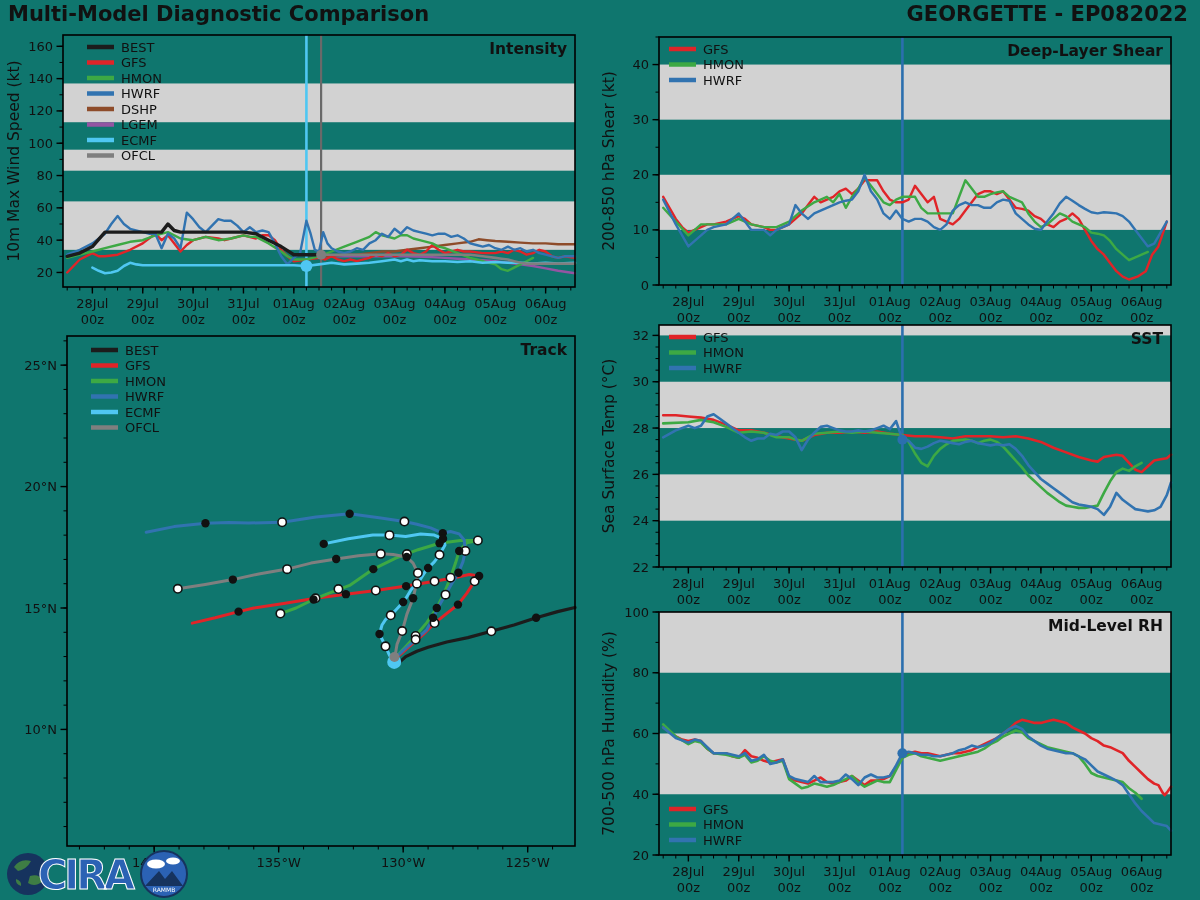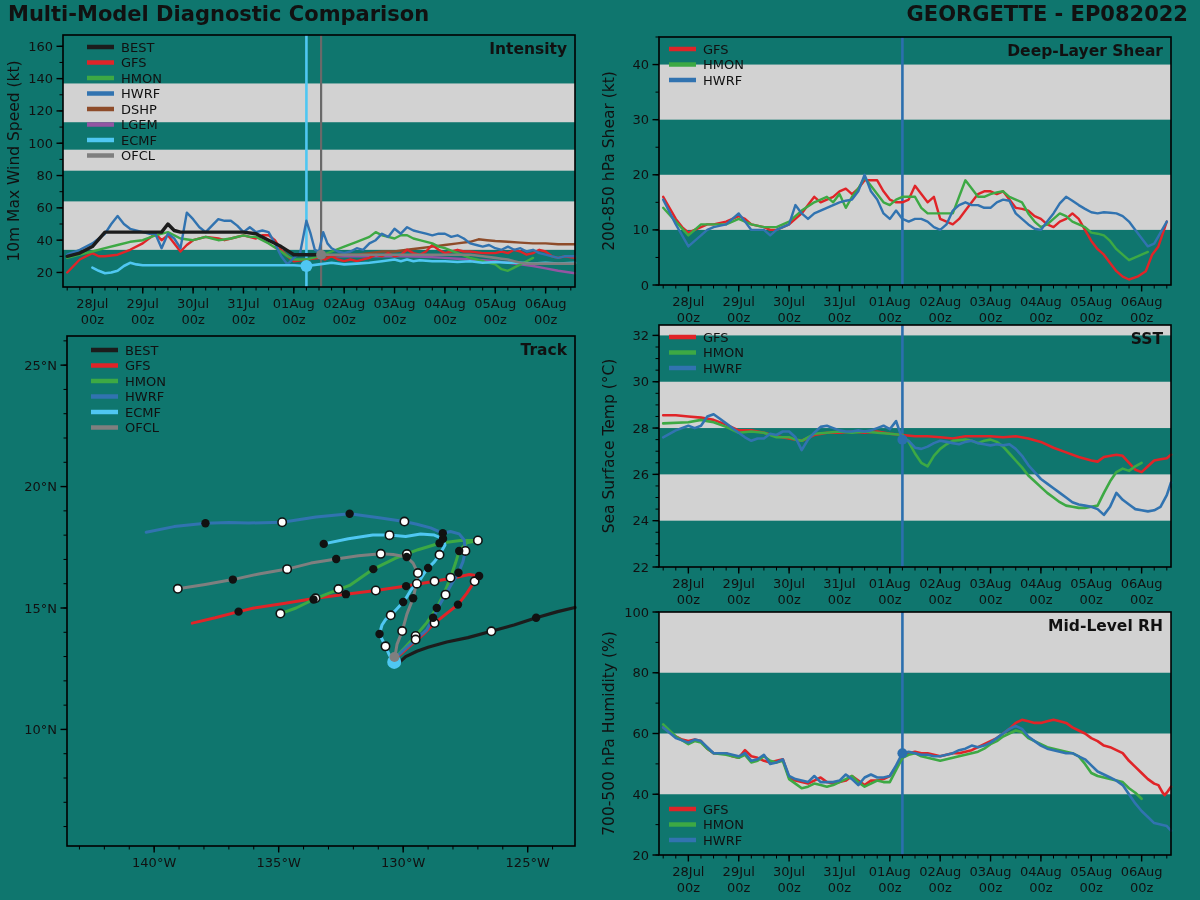--- a/index.html
+++ b/index.html
@@ -623,13 +623,27 @@
         <text x="14" y="129.5" font-size="15.5" fill="#111" text-anchor="middle" transform="rotate(-90 14 129.5)">700-500 hPa Humidity (%)</text>
         <text x="563" y="27" font-size="15.5" fill="#111" text-anchor="end" font-weight="bold">Mid-Level RH</text>
         <line x1="69" y1="205" x2="96" y2="205" stroke="#e02428" stroke-width="4.5"></line>
         <text x="103" y="209.5" font-size="13" fill="#111" text-anchor="start">GFS</text>
         <line x1="69" y1="220.5" x2="96" y2="220.5" stroke="#3da944" stroke-width="4.5"></line>
         <text x="103" y="225" font-size="13" fill="#111" text-anchor="start">HMON</text>
         <line x1="69" y1="236" x2="96" y2="236" stroke="#3173b0" stroke-width="4.5"></line>
         <text x="103" y="240.5" font-size="13" fill="#111" text-anchor="start">HWRF</text>
       </svg></div>
 
+  <div class="logos">
+    <svg width="220" height="52">
+      <circle cx="24" cy="26" r="21" fill="#16335e"></circle>
+      <path d="M10 19 Q16 10 27 13 Q23 21 14 23 Z" fill="#3e7d44"></path>
+      <path d="M26 28 Q35 25 39 33 Q31 40 24 35 Z" fill="#3e7d44"></path>
+      <path d="M12 31 Q18 33 17 38 Q11 36 12 31 Z" fill="#3e7d44"></path>
+      <text x="34" y="41" font-size="40" font-weight="bold" letter-spacing="-3" fill="#2b62b4" stroke="#ffffff" stroke-width="1">CIRA</text>
+      <circle cx="160" cy="26" r="23" fill="#2b62b4" stroke="#16335e" stroke-width="2"></circle>
+      <ellipse cx="152" cy="16" rx="9" ry="4.5" fill="#ffffff"></ellipse>
+      <ellipse cx="169" cy="13" rx="7" ry="3.5" fill="#ffffff"></ellipse>
+      <path d="M141 38 L155 23 L161 31 L168 23 L179 38 Z" fill="#16335e"></path>
+      <text x="160" y="44" font-size="6" text-anchor="middle" fill="#ffffff">RAMMB</text>
+    </svg>
+  </div>
 </div>
 
 </body></html>

